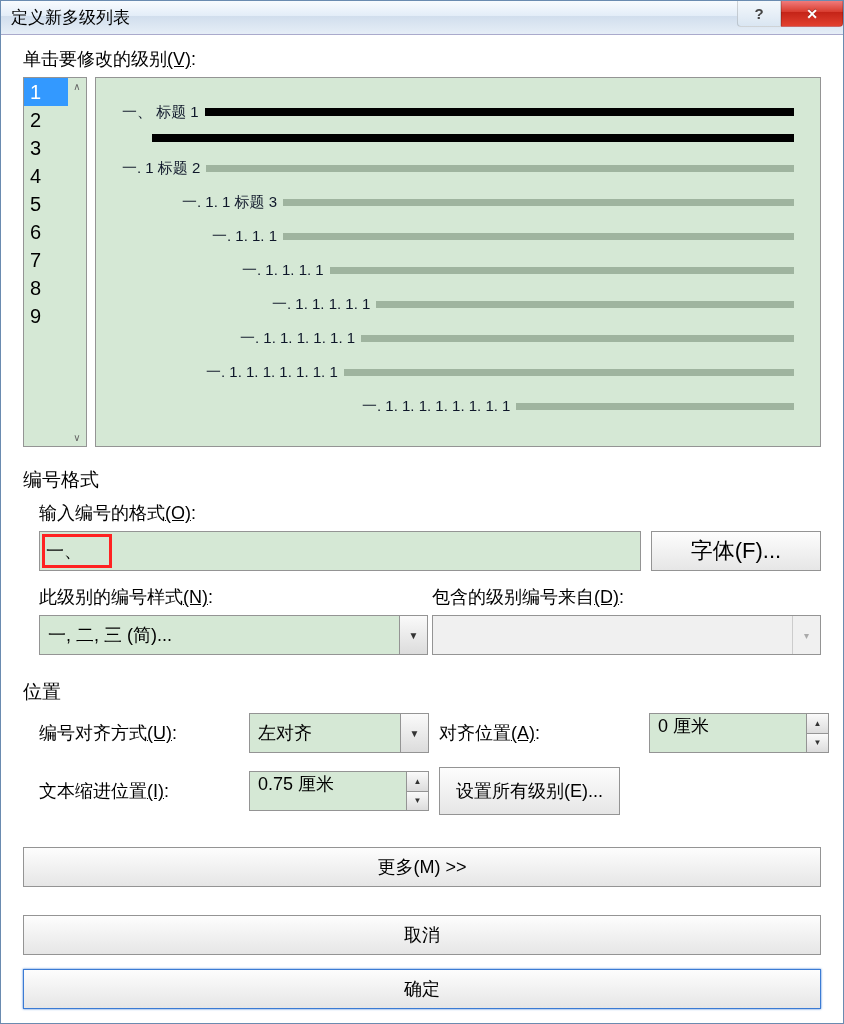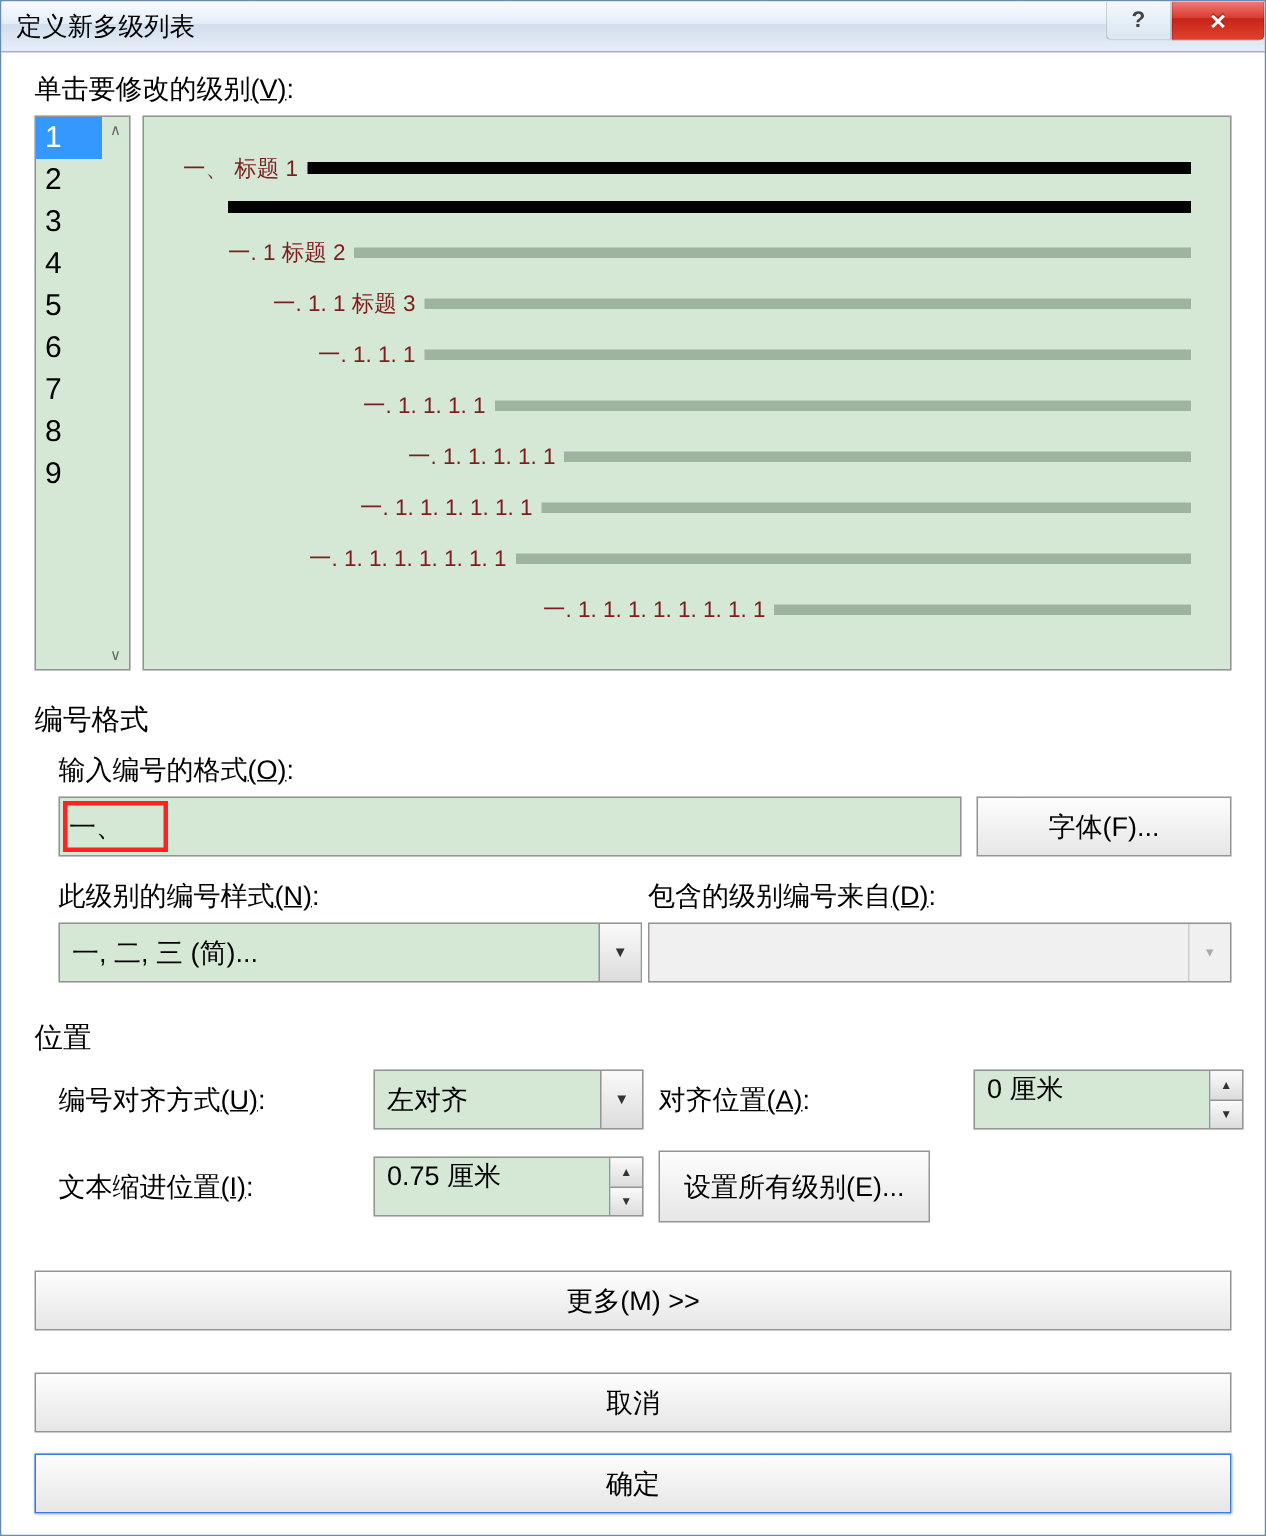--- a/index.html
+++ b/index.html
@@ -137,21 +137,21 @@
     overflow: hidden;
   }
   .pv-line {
     display: flex;
     align-items: center;
     margin-bottom: 10px;
     height: 24px;
   }
   .pv-label {
     font-size: 15px;
-    color: #7f1d1d;
+    color: #0f172a;
     white-space: nowrap;
     margin-right: 6px;
   }
   .pv-bar {
     flex: 1;
     height: 7px;
     background: #9fb49f;
   }
   .pv-bar.black { height: 8px; background: #000; }
   .pv-blackbar-full { height: 8px; background:#000; margin-bottom:14px; }
@@ -184,21 +184,21 @@
     bottom: 2px;
     width: 70px;
     border: 3px solid #f22;
     pointer-events: none;
   }
   .font-btn {
     width: 170px;
     height: 40px;
     background: linear-gradient(to bottom, #fdfdfd 0%, #e6e6e6 100%);
     border: 1px solid #949494;
-    font-size: 18px;
+    font-size: 22px;
   }
   .two-col {
     display: flex;
     gap: 4px;
     margin-bottom: 18px;
   }
   .col { flex: 1; display:flex; flex-direction:column; }
   .combo {
     height: 40px;
     border: 1px solid #949494;
@@ -310,21 +310,21 @@
           <div class="chev">∧</div>
           <div class="chev">∨</div>
         </div>
       </div>
       <div class="preview" id="preview">
           <div class="pv-line" style="margin-left: 0px;">
             <span class="pv-label">一、 标题 1</span>
             <div class="pv-bar black"></div>
           </div>
           <div class="pv-blackbar-full" style="margin-left: 30px;"></div>
-          <div class="pv-line" style="margin-left: 30px;">
+          <div class="pv-line" style="">
             <span class="pv-label">一. 1 标题 2</span>
             <div class="pv-bar"></div>
           </div>
           <div class="pv-line" style="margin-left: 60px;">
             <span class="pv-label">一. 1. 1 标题 3</span>
             <div class="pv-bar"></div>
           </div>
           <div class="pv-line" style="margin-left: 90px;">
             <span class="pv-label">一. 1. 1. 1</span>
             <div class="pv-bar"></div>

